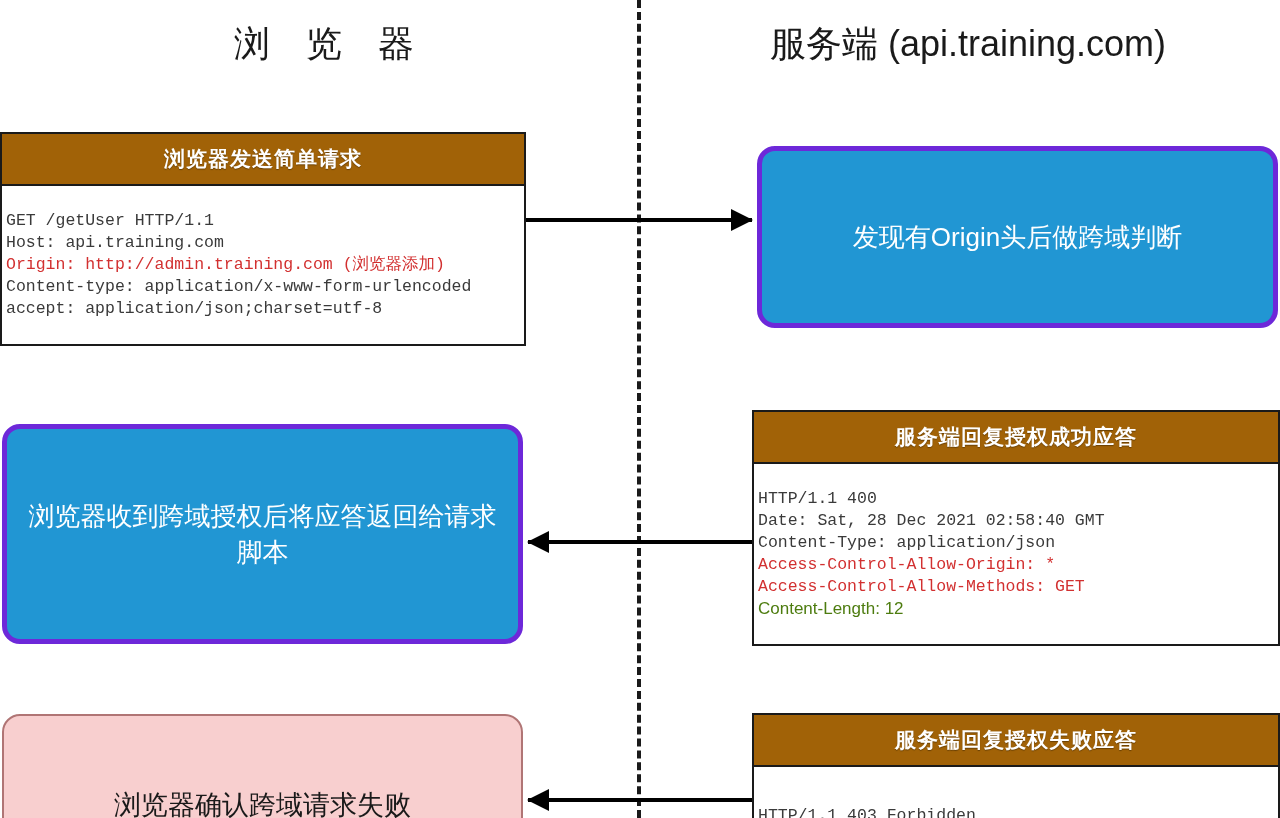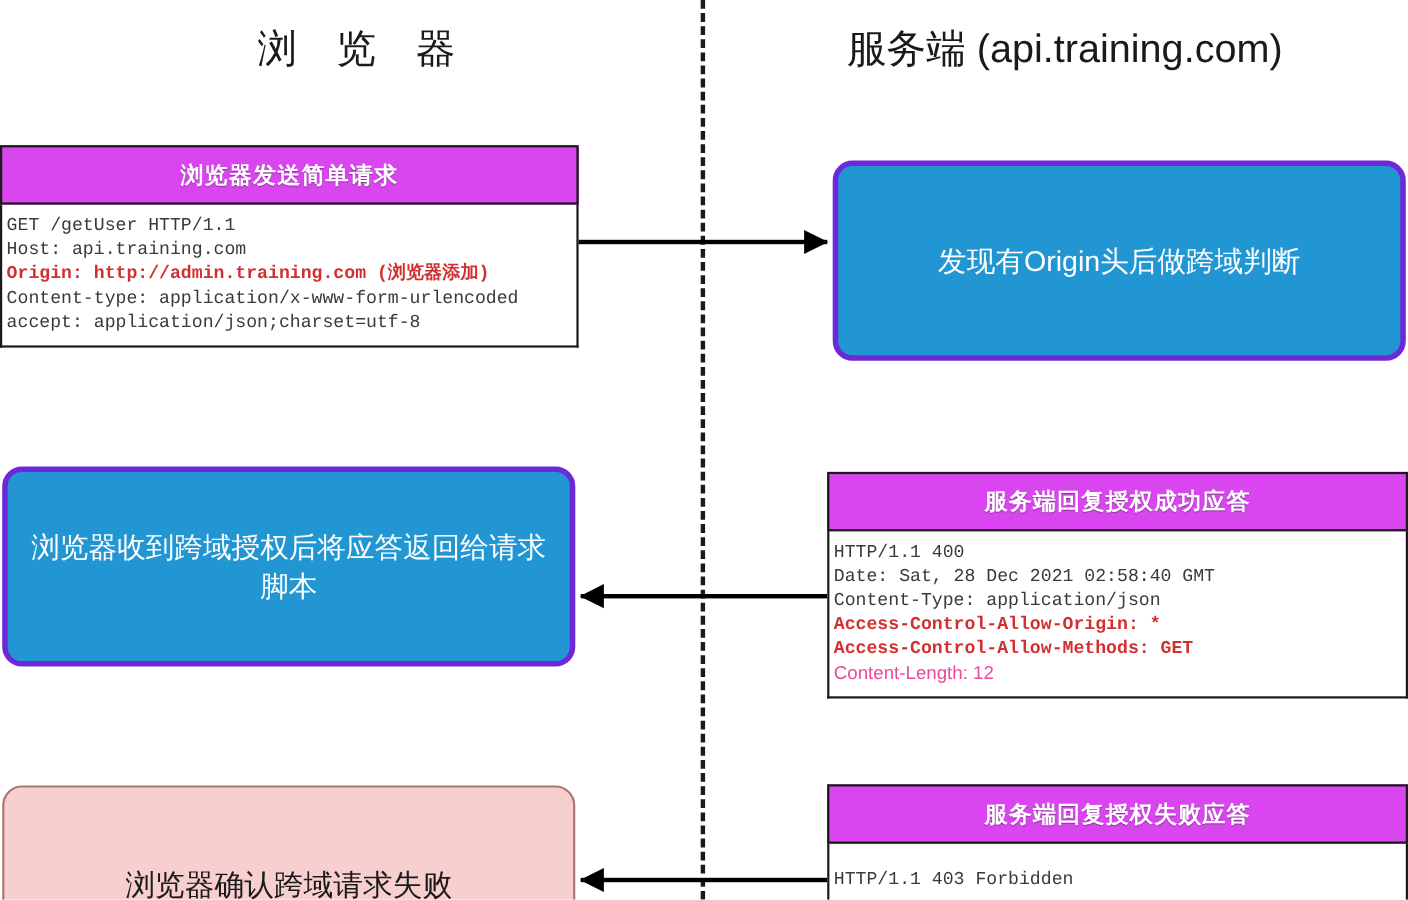--- a/index.html
+++ b/index.html
@@ -58,55 +58,55 @@
   
   .msgbox {
     position: absolute;
     box-sizing: border-box;
     background: #ffffff;
     border: 2px solid #1a1a1a;
     border-top: none;
   }
   .msgbox .bar {
     box-sizing: border-box;
-    background: #d946ef;
+    background: #a16207;
     border: 2px solid #1a1a1a;
-    margin: -2px -2px 0 -2px;
+    margin: -2px -2px 16px -2px;
     height: 54px;
     display: flex;
     align-items: center;
     justify-content: center;
   }
   .msgbox .bar-label {
     font-family: "Liberation Sans", sans-serif;
     font-size: 21px;
     font-weight: bold;
     color: #ffffff;
     letter-spacing: 1px;
     text-shadow: 0 1px 1px rgba(0,0,0,0.35);
     white-space: nowrap;
   }
   .msgbox .body {
-    padding: 8px 0 10px 4px;
+    padding: 8px 0 24px 4px;
   }
   .hdr-line {
     font-family: "Liberation Mono", monospace;
     font-size: 16.5px;
     line-height: 22px;
     color: #3a3a3a;
     white-space: pre;
   }
   .hdr-line.accent {
     color: #d23030;
-    font-weight: bold;
+    font-weight: normal;
   }
   .hdr-line.sans {
     font-family: "Liberation Sans", sans-serif;
     font-size: 17px;
-    color: #ec4899;
+    color: #4d7c0f;
   }
 
   
   .bubble {
     position: absolute;
     box-sizing: border-box;
     border-radius: 18px;
     display: flex;
     align-items: center;
     justify-content: center;
@@ -188,30 +188,30 @@
 
   <div class="arrow right" id="arrow-1" style="left:526px; top:220px; width:226px;">
     <span class="shaft"></span>
     <span class="head"></span>
   </div>
 
   <div class="bubble blue" id="bubble-cors-check" style="left:757px; top:146px; width:521px; height:182px;">
     <span class="btext">发现有Origin头后做跨域判断</span>
   </div>
 
-  <div class="bubble blue" id="bubble-deliver" style="left:2px; top:424px; width:521px; height:182px;">
+  <div class="bubble blue" id="bubble-deliver" style="left:2px; top:424px; width:521px; height:220px;">
     <span class="btext">浏览器收到跨域授权后将应答返回给请求脚本</span>
   </div>
 
   <div class="arrow left" id="arrow-2" style="left:528px; top:542px; width:224px;">
     <span class="shaft"></span>
     <span class="head"></span>
   </div>
 
-  <div class="msgbox" id="box-success" style="left:752px; top:431px; width:528px;">
+  <div class="msgbox" id="box-success" style="left:752px; top:412px; width:528px;">
     <div class="bar">
       <span class="bar-label">服务端回复授权成功应答</span>
     </div>
     <div class="body">
       <div class="hdr-line">HTTP/1.1 400</div>
       <div class="hdr-line">Date: Sat, 28 Dec 2021 02:58:40 GMT</div>
       <div class="hdr-line">Content-Type: application/json</div>
       <div class="hdr-line accent">Access-Control-Allow-Origin: *</div>
       <div class="hdr-line accent">Access-Control-Allow-Methods: GET</div>
       <div class="hdr-line sans">Content-Length: 12</div>

